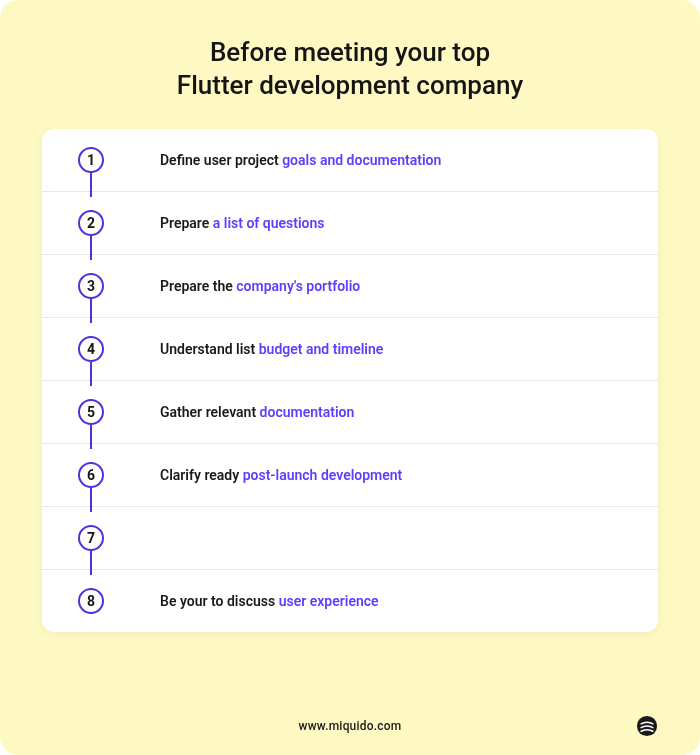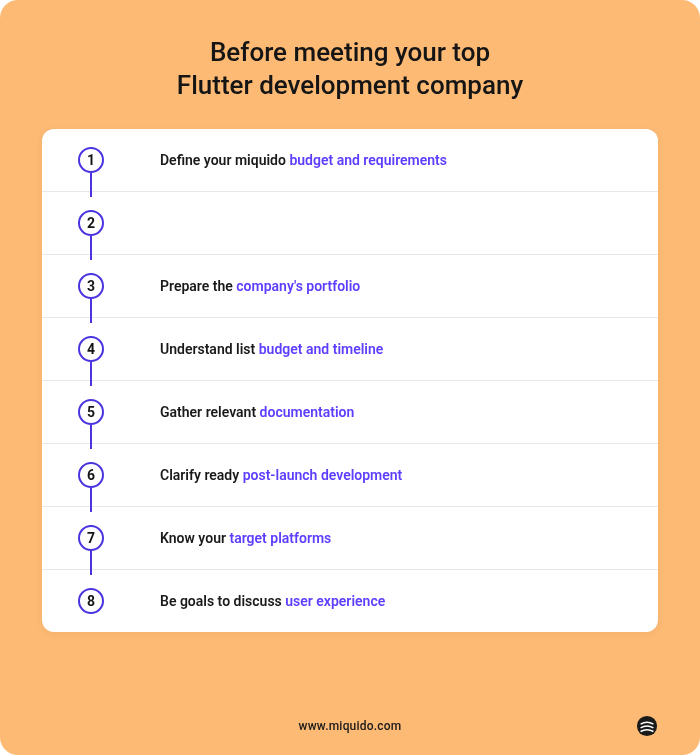--- a/index.html
+++ b/index.html
@@ -3,21 +3,21 @@
   <meta charset="utf-8">
   <style>
     * { box-sizing: border-box; margin: 0; padding: 0; }
     body {
       font-family: -apple-system, BlinkMacSystemFont, 'Segoe UI', Roboto, Helvetica, Arial, sans-serif;
       background: #fff;
     }
     .card {
       width: 700px;
       height: 755px;
-      background: #fdba74;
+      background: #fef9c3;
       border-radius: 18px;
       padding: 36px 42px 22px;
       display: flex;
       flex-direction: column;
     }
     .title {
       text-align: center;
       font-size: 26px;
       font-weight: 500;
       line-height: 1.25;
@@ -123,31 +123,34 @@
   <div class="list-panel">
 
     <div class="step">
       <div class="bullet-col">
         <div class="num-circle">
             <span>1</span>
           </div>
         <div class="connector down"></div>
       </div>
       <div class="text-col">
-        <span>Define your miquido </span><span class="hl">budget and requirements</span><span></span>
+        <span>Define user project </span><span class="hl">goals and documentation</span><span></span>
       </div>
     </div>
 
     <div class="step">
       <div class="bullet-col">
         <div class="num-circle">
             <span>2</span>
           </div>
         <div class="connector down"></div>
       </div>
+      <div class="text-col">
+        <span>Prepare </span><span class="hl">a list of questions</span><span></span>
+      </div>
     </div>
 
     <div class="step">
       <div class="bullet-col">
         <div class="num-circle">
             <span>3</span>
           </div>
         <div class="connector down"></div>
       </div>
       <div class="text-col">
@@ -191,34 +194,31 @@
       </div>
     </div>
 
     <div class="step">
       <div class="bullet-col">
         <div class="num-circle">
             <span>7</span>
           </div>
         <div class="connector down"></div>
       </div>
-      <div class="text-col">
-        <span>Know your </span><span class="hl">target platforms</span><span></span>
-      </div>
     </div>
 
     <div class="step">
       <div class="bullet-col">
         <div class="num-circle">
             <span>8</span>
           </div>
 
       </div>
       <div class="text-col">
-        <span>Be goals to discuss </span><span class="hl">user experience</span><span></span>
+        <span>Be your to discuss </span><span class="hl">user experience</span><span></span>
       </div>
     </div>
 
   </div>
 
   <div class="footer">
     <span class="domain">www.miquido.com</span>
     <span class="logo-mark">
       <svg viewBox="0 0 24 24" width="22" height="22">
         <circle cx="12" cy="12" r="11" fill="#1a1a1a"></circle>

